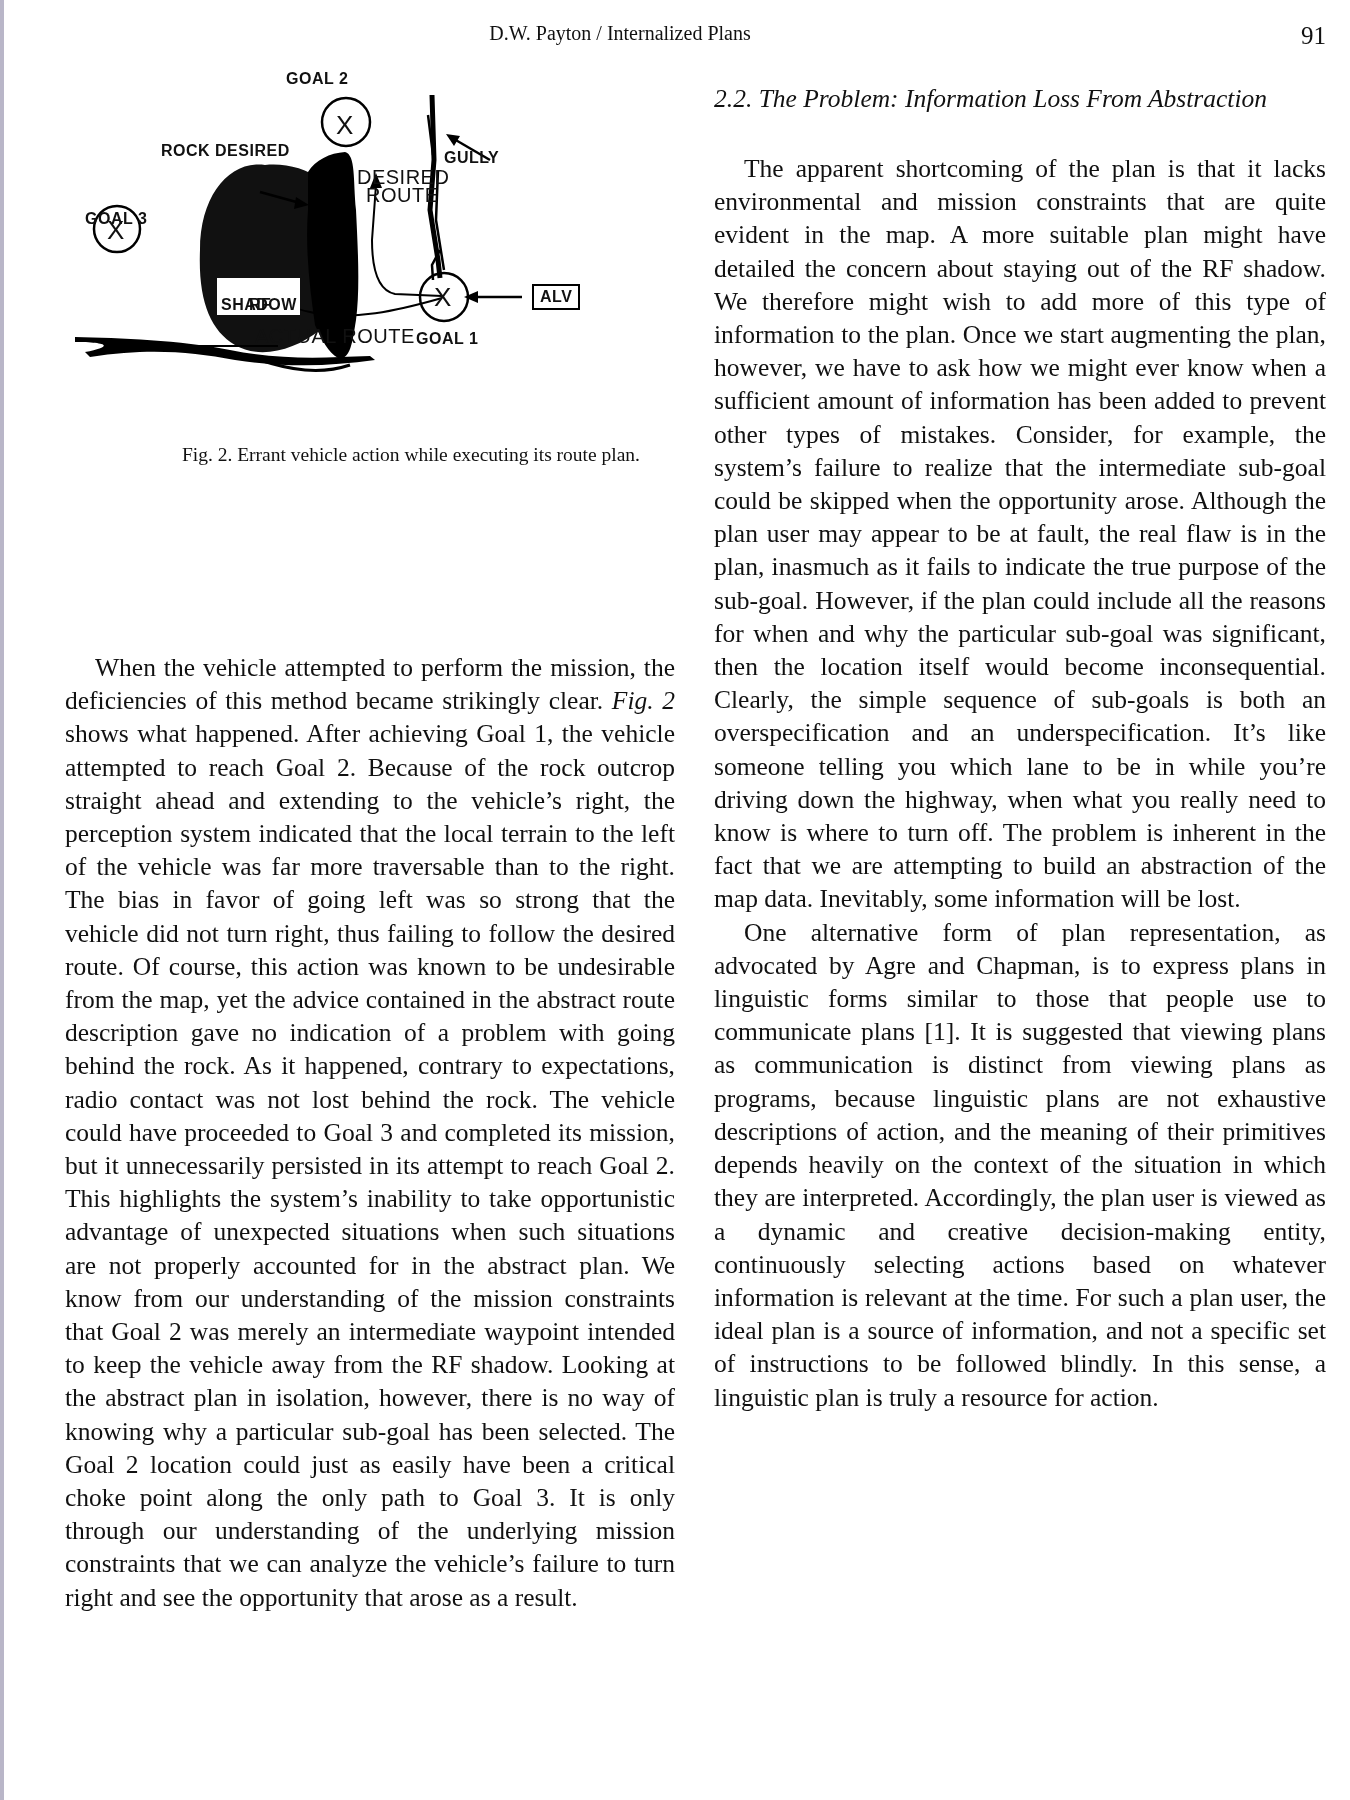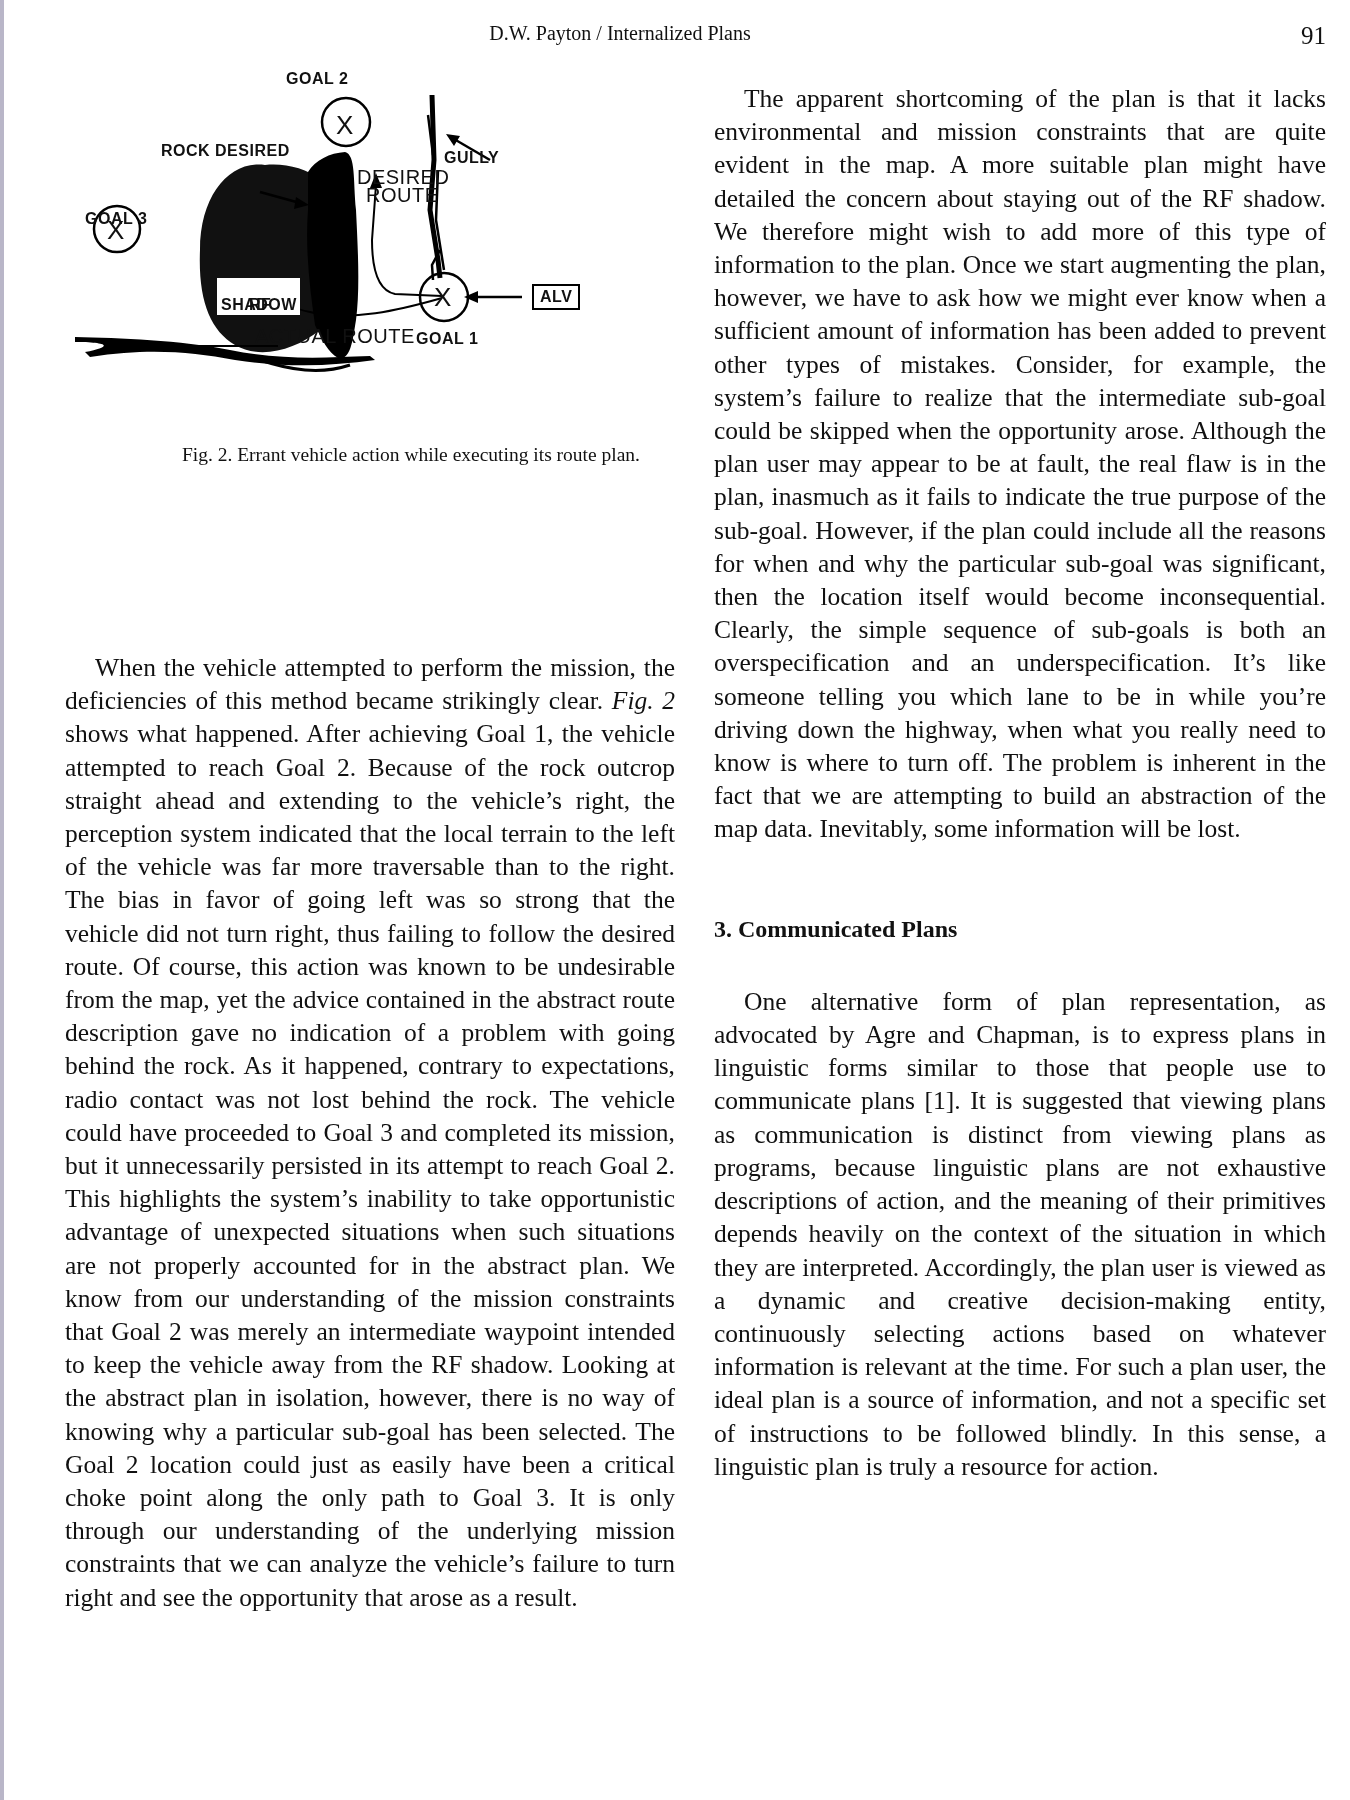--- a/index.html
+++ b/index.html
@@ -88,16 +88,16 @@
   <div class="lbl lbl-plain" style="left:195px; top:265px;">ACTUAL ROUTE</div>
   <div class="lbl" style="left:356px; top:270px;">GOAL 1</div>
 </div>
 <div class="fig-caption">Fig. 2. Errant vehicle action while executing its route plan.</div>
 
 <div class="col col-left">
   <p><span>When the vehicle attempted to perform the mission, the deficiencies of this method became strikingly clear. </span><em>Fig. 2</em><span> shows what happened. After achieving Goal 1, the vehicle attempted to reach Goal 2. Because of the rock outcrop straight ahead and extending to the vehicle’s right, the perception system indicated that the local terrain to the left of the vehicle was far more traversable than to the right. The bias in favor of going left was so strong that the vehicle did not turn right, thus failing to follow the desired route. Of course, this action was known to be undesirable from the map, yet the advice contained in the abstract route description gave no indication of a problem with going behind the rock. As it happened, contrary to expectations, radio contact was not lost behind the rock. The vehicle could have proceeded to Goal 3 and completed its mission, but it unnecessarily persisted in its attempt to reach Goal 2. This highlights the system’s inability to take opportunistic advantage of unexpected situations when such situations are not properly accounted for in the abstract plan. We know from our understanding of the mission constraints that Goal 2 was merely an intermediate waypoint intended to keep the vehicle away from the RF shadow. Looking at the abstract plan in isolation, however, there is no way of knowing why a particular sub-goal has been selected. The Goal 2 location could just as easily have been a critical choke point along the only path to Goal 3. It is only through our understanding of the underlying mission constraints that we can analyze the vehicle’s failure to turn right and see the opportunity that arose as a result.</span></p>
 </div>
 
 <div class="col col-right">
+  <div class="section-sub">2.2. The Problem: Information Loss From Abstraction</div>
   <p>The apparent shortcoming of the plan is that it lacks environmental and mission constraints that are quite evident in the map. A more suitable plan might have detailed the concern about staying out of the RF shadow. We therefore might wish to add more of this type of information to the plan. Once we start augmenting the plan, however, we have to ask how we might ever know when a sufficient amount of information has been added to prevent other types of mistakes. Consider, for example, the system’s failure to realize that the intermediate sub-goal could be skipped when the opportunity arose. Although the plan user may appear to be at fault, the real flaw is in the plan, inasmuch as it fails to indicate the true purpose of the sub-goal. However, if the plan could include all the reasons for when and why the particular sub-goal was significant, then the location itself would become inconsequential. Clearly, the simple sequence of sub-goals is both an overspecification and an underspecification. It’s like someone telling you which lane to be in while you’re driving down the highway, when what you really need to know is where to turn off. The problem is inherent in the fact that we are attempting to build an abstraction of the map data. Inevitably, some information will be lost.</p>
-  <div class="section-head">3. Communicated Plans</div>
   <p>One alternative form of plan representation, as advocated by Agre and Chapman, is to express plans in linguistic forms similar to those that people use to communicate plans [1]. It is suggested that viewing plans as communication is distinct from viewing plans as programs, because linguistic plans are not exhaustive descriptions of action, and the meaning of their primitives depends heavily on the context of the situation in which they are interpreted. Accordingly, the plan user is viewed as a dynamic and creative decision-making entity, continuously selecting actions based on whatever information is relevant at the time. For such a plan user, the ideal plan is a source of information, and not a specific set of instructions to be followed blindly. In this sense, a linguistic plan is truly a resource for action.</p>
 </div>
 
 </body></html>

